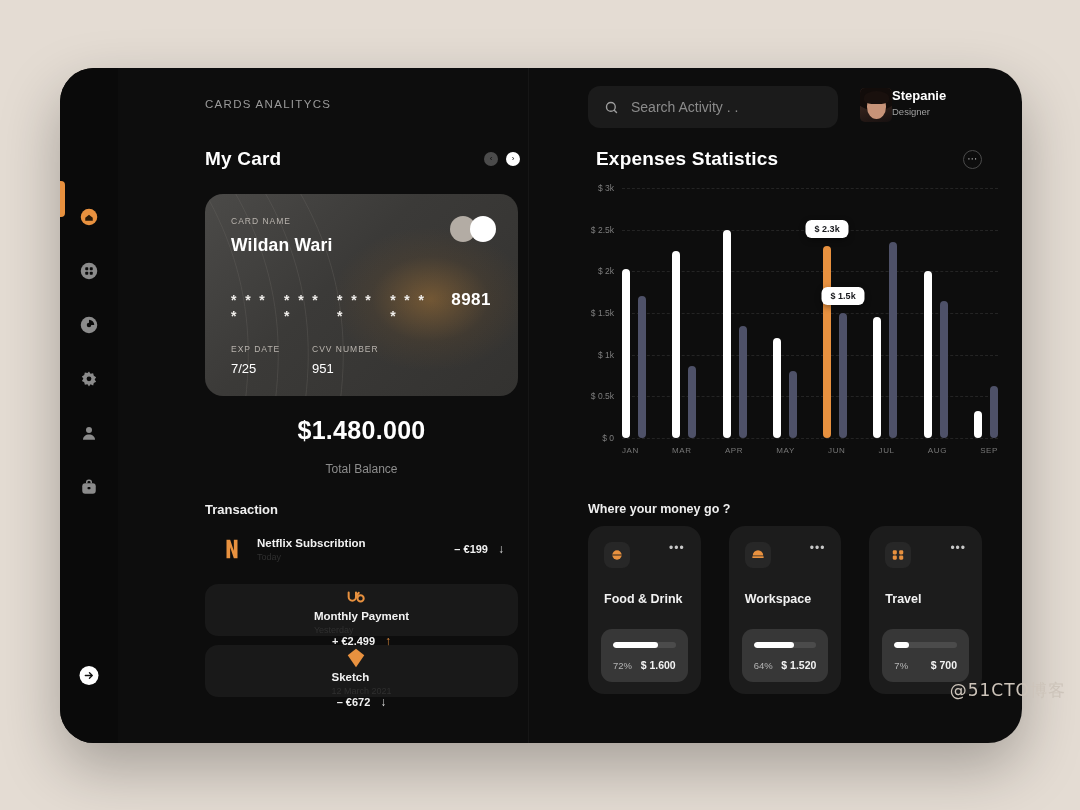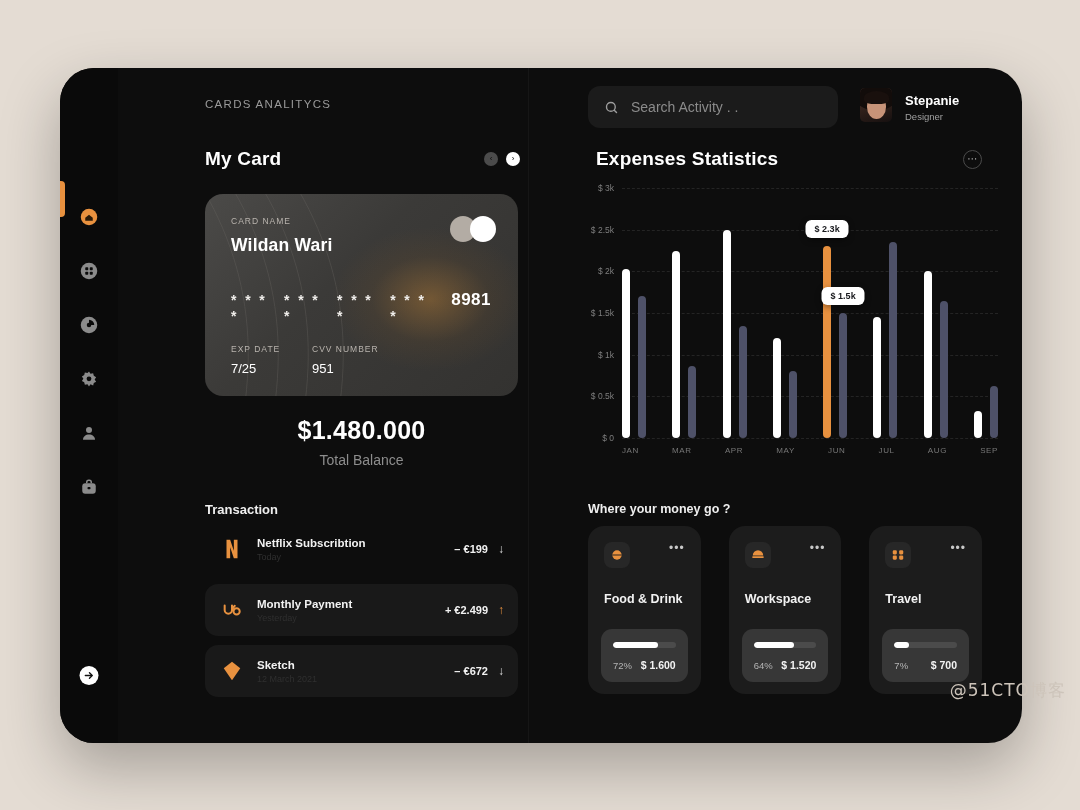--- a/index.html
+++ b/index.html
@@ -113,34 +113,34 @@
   }
   .cc-chip .c2 {
     position: absolute; right: 0; top: 0; width: 26px; height: 26px; border-radius: 50%;
     background: #ffffff;
   }
 
   .balance {
     position: absolute; left: 87px; top: 348px; width: 313px; text-align: center;
   }
   .balance-amt { font-size: 25px; font-weight: 700; color: #fff; letter-spacing: .3px; }
-  .balance-lbl { margin-top: 7px; font-size: 14px; color: #8d8d8d; }
+  .balance-lbl { margin-top: 17px; font-size: 12px; color: #8d8d8d; }
 
   .txn-title {
     position: absolute; left: 87px; top: 434px;
     font-size: 13px; font-weight: 700; color: #efefef;
   }
   .txn-list { position: absolute; left: 87px; top: 455px; width: 313px; }
   .txn {
     height: 52px; border-radius: 13px;
     display: flex; align-items: center; padding: 0 14px; margin-bottom: 9px;
     cursor: pointer;
   }
   .txn.plain { background: transparent; }
-  .txn.filled { background: #191919; }
+  .txn.filled { background: #191919; flex-direction: column; }
   .txn-ico {
     width: 26px; height: 26px; margin-right: 12px; flex: 0 0 26px;
     display: flex; align-items: center; justify-content: center;
     color: #e8913f;
   }
   .txn-ico svg { width: 22px; height: 22px; display: block; }
   .txn-mid { flex: 1 1 auto; min-width: 0; }
   .txn-name { font-size: 11.5px; font-weight: 700; color: #f2f2f2; }
   .txn-sub { font-size: 9px; color: #2f2f2f; margin-top: 3px; }
   .txn-right { display: flex; align-items: center; gap: 10px; }
@@ -165,21 +165,21 @@
   .search svg { width: 15px; height: 15px; color: #9d9d9d; flex: 0 0 15px; display:block; }
   .search input {
     background: transparent; border: 0; outline: none;
     font-family: "Liberation Sans", sans-serif;
     font-size: 14px; color: #cfcfcf; width: 100%;
   }
   .search input::placeholder { color: #8b8b8b; }
 
   .profile {
     position: absolute; left: 272px; top: 2px;
-    display: flex; align-items: flex-end; gap: 13px; cursor: pointer;
+    display: flex; align-items: flex-start; cursor: pointer;
   }
   .avatar {
     width: 32px; height: 34px; border-radius: 5px; overflow: hidden;
     background: linear-gradient(160deg,#4a3229 0%,#2b1d18 60%,#161010 100%);
     position: relative; flex: 0 0 32px;
   }
   .avatar .hair {
     position: absolute; left: -2px; top: -4px; width: 36px; height: 26px;
     background: #120c0a; border-radius: 50% 50% 38% 38%;
   }

